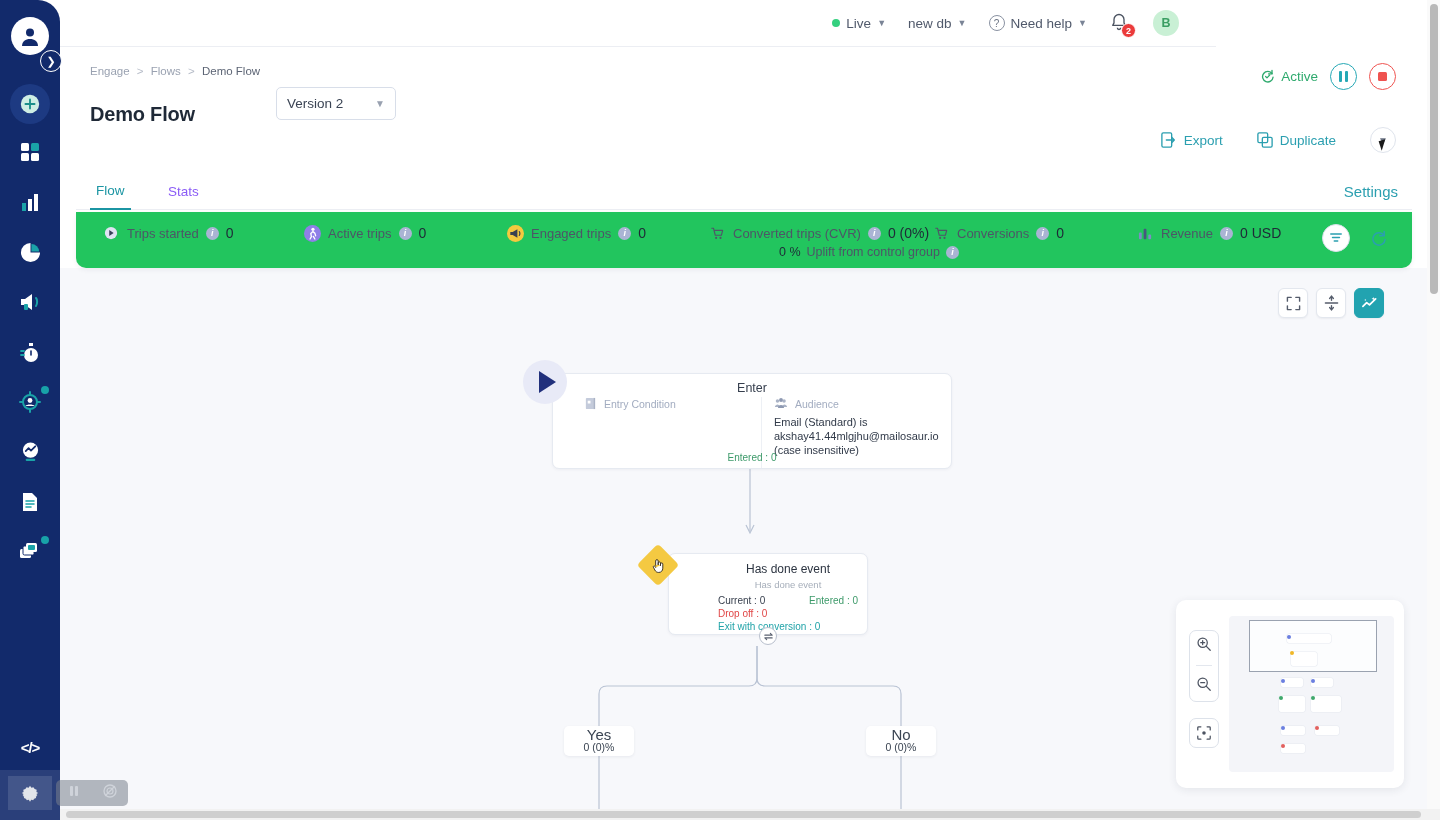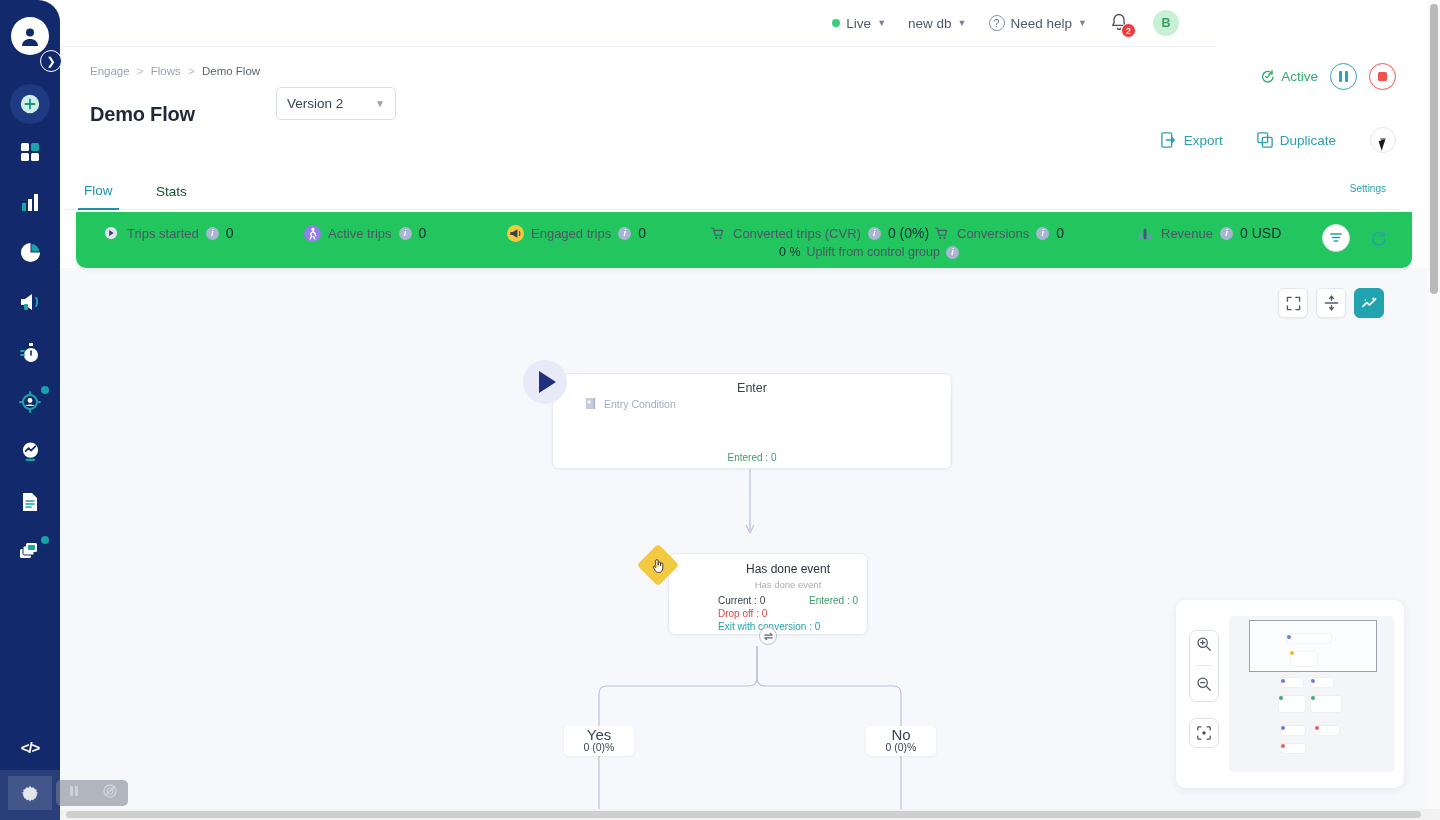--- a/index.html
+++ b/index.html
@@ -114,29 +114,29 @@
     border-left:7px solid #1b1b1b; border-bottom:10px solid transparent;
     transform:rotate(-18deg);
   }
   .cursor:after{
     content:""; position:absolute; left:1px; top:1px; width:0;height:0;
     border-left:5px solid #ffffff; border-bottom:7px solid transparent;
   }
 
   
   .tabsbar{
-    position:absolute; left:64px; top:172px; width:1336px; height:38px;
+    position:absolute; left:76px; top:172px; width:1336px; height:38px;
     background:#fff; border-bottom:1px solid #eceef3; z-index:10;text-decoration:underline;
   }
   .tab{
     position:absolute; top:0; height:38px; display:flex;align-items:center;
-    font-size:13.5px; color:#14532d; padding:0 6px;
+    font-size:13.5px; color:#8b5cf6; padding:0 6px;
   }
   .tab.active{ color:#1b95a3; border-bottom:2.5px solid #1b95a3; }
-  .settings-link{ position:absolute; right:14px; top:11px; font-size:10px; color:#2b9fb0; }
+  .settings-link{ position:absolute; right:14px; top:11px; font-size:15px; color:#2b9fb0; }
 
   
   .statscard{
     position:absolute; left:76px; top:212px; width:1336px; height:56px;
     background:#22c55e; border-radius:0 0 10px 10px;
     box-shadow:0 2px 5px rgba(30,40,70,.06);
     z-index:9;
   }
   .stat{ position:absolute; top:12px; display:flex;align-items:center;gap:7px;font-size:13px;color:#4d5667;}
   .stat .val{ color:#1f2937; font-size:14px; }
@@ -593,20 +593,33 @@
       <div class="enter-cols">
         <div class="ecol left">
           <div class="ecol-head">
             <svg width="13" height="13" viewBox="0 0 14 14">
                 <rect x="2" y="1" width="8" height="12" rx="1" fill="#c4cbdb"></rect>
                 <rect x="4" y="4" width="3" height="3" fill="#fff"></rect>
                 <rect x="10" y="1" width="2" height="12" fill="#aab3c6"></rect>
               </svg>
             <span>Entry Condition</span>
           </div>
+        </div>
+        <div class="ecol">
+          <div class="ecol-head">
+            <svg width="14" height="13" viewBox="0 0 16 14">
+                <circle cx="4" cy="4" r="2" fill="#aab3c6"></circle>
+                <circle cx="11.5" cy="4" r="2" fill="#aab3c6"></circle>
+                <circle cx="8" cy="3" r="2.2" fill="#8e99b2"></circle>
+                <path d="M1 11c0-2 2-3 3-3s3 1 3 3zM9 11c0-2 2-3 3-3s3 1 3 3z" fill="#aab3c6"></path>
+                <path d="M4.5 12c0-2.2 2-3.4 3.5-3.4s3.5 1.2 3.5 3.4z" fill="#8e99b2"></path>
+              </svg>
+            <span>Audience</span>
+          </div>
+          <div class="ecol-body">Email (Standard)  is akshay41.44mlgjhu@mailosaur.io (case insensitive)</div>
         </div>
       </div>
       <div class="entered">Entered : 0</div>
     </div>
 
     <div class="node event-node">
       <div class="diamond-badge">
         <span>
           <svg width="15" height="16" viewBox="0 0 16 18">
               <path d="M5 9V4a1.4 1.4 0 0 1 2.8 0v4.2M7.8 8V6.4a1.3 1.3 0 0 1 2.6 0V9M10.4 9V7.6a1.3 1.3 0 0 1 2.6 0v4.6c0 3-2 4.8-4.6 4.8-2.3 0-3.6-1.2-4.4-2.8L2.4 11c-.5-1 .9-2 1.7-1L5 11.4" fill="#fff" stroke="#3c3323" stroke-width="1.1" stroke-linecap="round" stroke-linejoin="round"></path>

